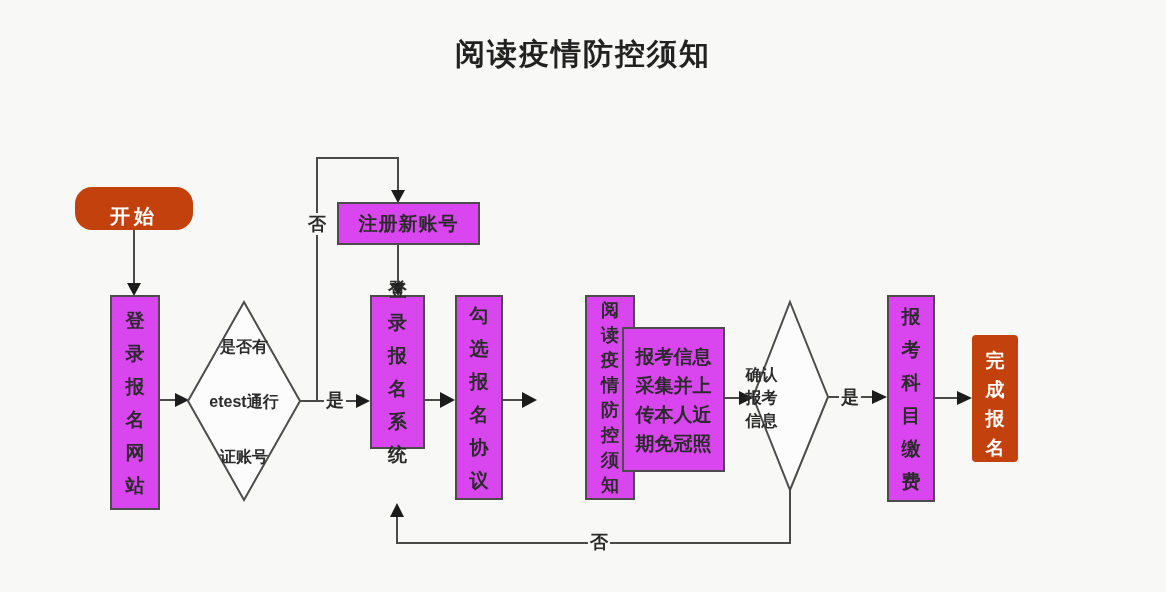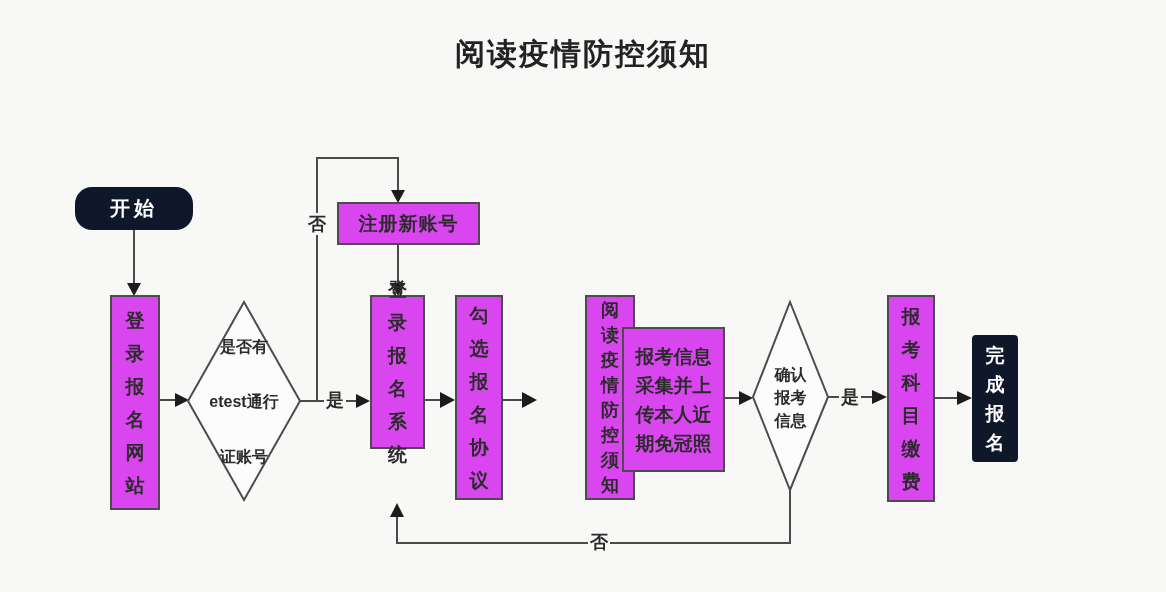--- a/index.html
+++ b/index.html
@@ -16,22 +16,22 @@
     text-align:center;
     font-size:30px;font-weight:bold;letter-spacing:2px;color:#222;
   }
   svg.wires{position:absolute;left:0;top:0;z-index:1;}
   .node{position:absolute;z-index:2;box-sizing:border-box;}
   .box{
     background:#d946ef;border:2px solid #4c4c4c;
     display:flex;align-items:center;justify-content:center;
   }
   .terminal{
-    background:#0f172a;color:#fff;
-    display:flex;align-items:center;justify-content:center;
+    background:#c2410c;color:#fff;
+    display:flex;align-items:flex-end;justify-content:center;
     font-weight:bold;
   }
   .vtext{
     width:1.3em;text-align:center;word-break:break-all;
     font-size:19px;font-weight:600;line-height:33px;
   }
   .vtext.tight{font-size:18px;line-height:25px;}
   .vtext.white{color:#fff;font-weight:bold;line-height:29px;}
   .diamond-text{
     position:absolute;z-index:2;text-align:center;
@@ -122,21 +122,21 @@
 
   <div class="node box" style="left:622px;top:327px;width:103px;height:145px;">
     <div class="hbox-lines">
       <div>报考信息</div>
       <div>采集并上</div>
       <div>传本人近</div>
       <div>期免冠照</div>
     </div>
   </div>
 
-  <div class="diamond-text" style="left:753px;top:362px;width:75px;height:70px;">
+  <div class="diamond-text" style="left:724px;top:362px;width:75px;height:70px;">
     <div>确认</div>
     <div>报考</div>
     <div>信息</div>
   </div>
 
   <div class="node box" style="left:887px;top:295px;width:48px;height:207px;">
     <div class="vtext">报考科目缴费</div>
   </div>
 
   <div class="node terminal" style="left:972px;top:335px;width:46px;height:127px;border-radius:4px;">

